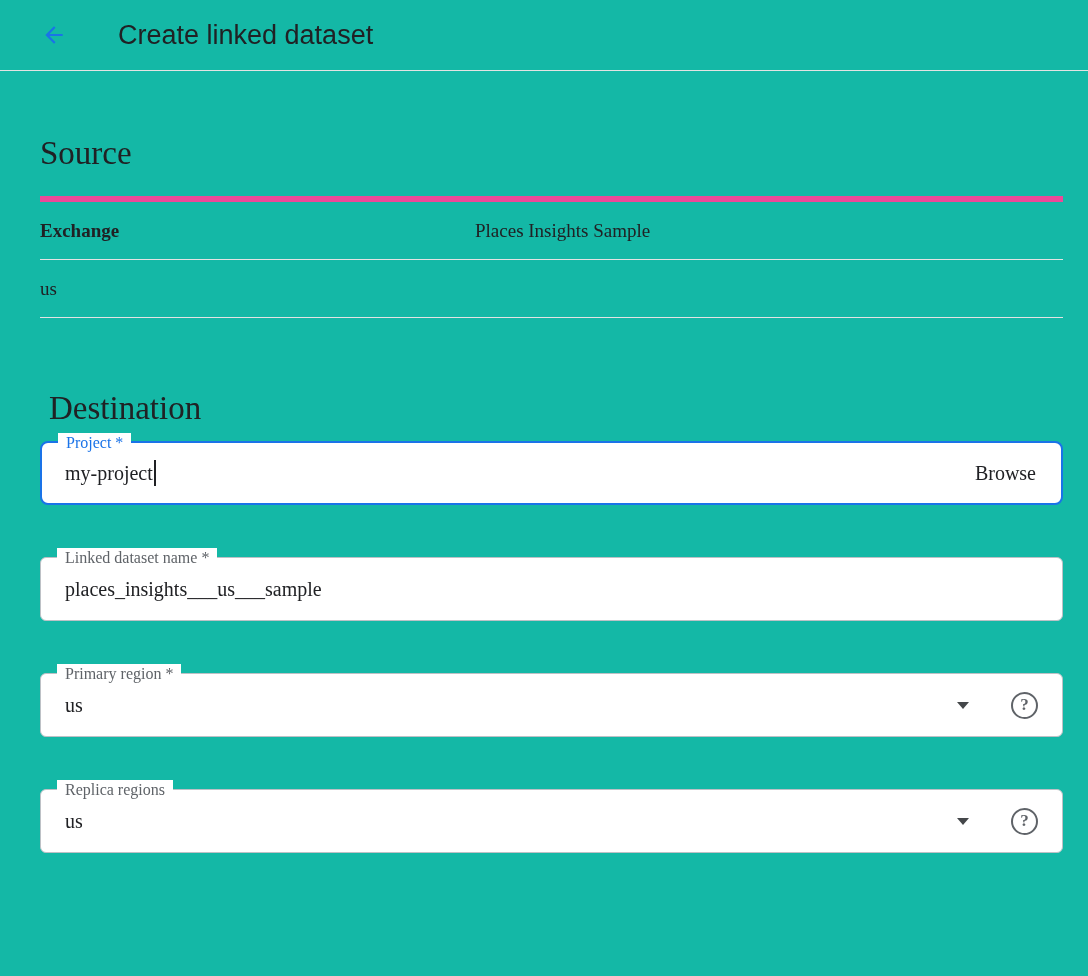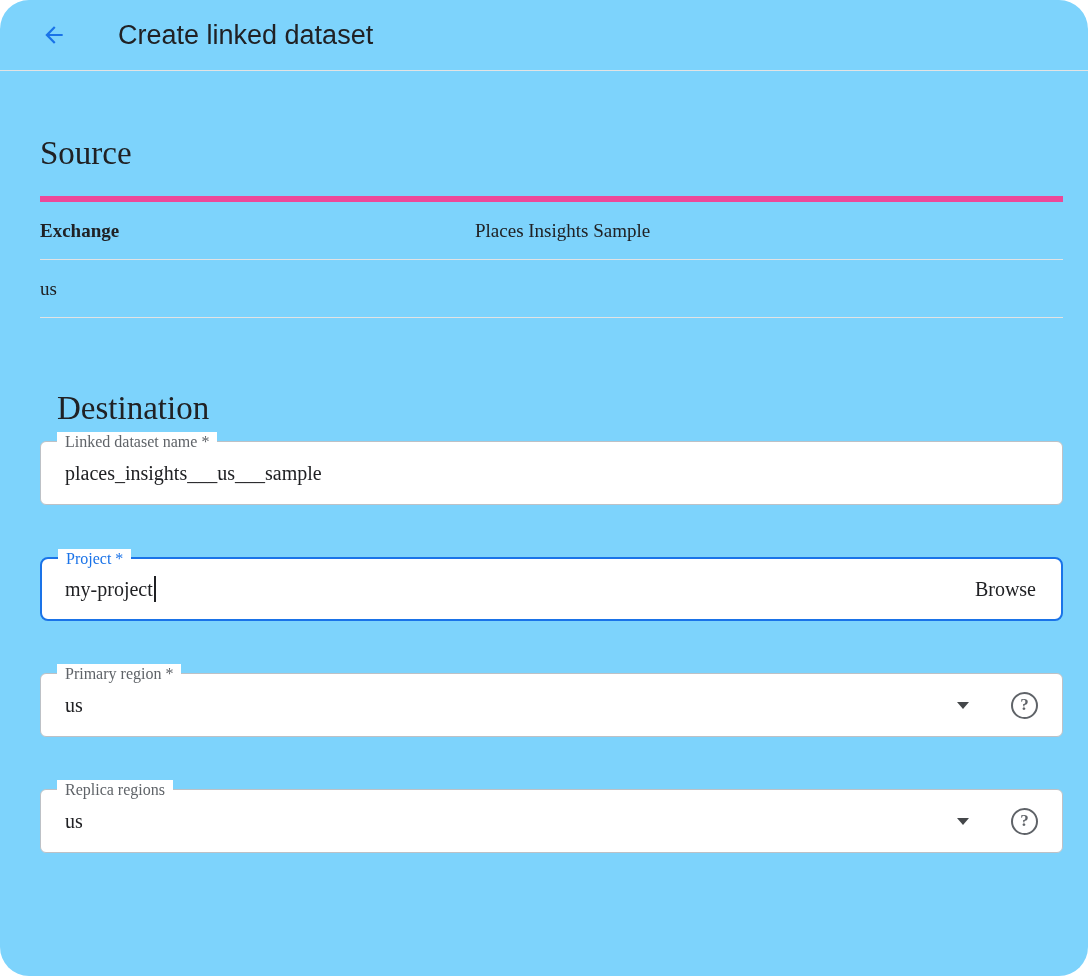--- a/index.html
+++ b/index.html
@@ -6,23 +6,22 @@
   html, body {
     margin: 0;
     padding: 0;
     background: #ffffff;
     font-family: "Liberation Sans", "DejaVu Sans", sans-serif;
     color: #202124;
   }
   .page {
     width: 1088px;
     height: 976px;
-    background: #7dd3fc;
+    background: #14b8a6;
     overflow: hidden;
-    border-radius: 29px;
   }
 
   
   .header {
     display: flex;
     align-items: center;
     height: 71px;
     padding-left: 34px;
     border-bottom: 1px solid #e3e3e3;
   }
@@ -48,21 +47,21 @@
     padding: 0 25px 0 40px;
     font-family: Liberation Serif, serif;
   }
   .section-heading {
     font-size: 33px;
     font-weight: 400;
     color: #202124;
     letter-spacing: 0;
   }
   .section-heading.source { margin: 64px 0 24px 0; }
-  .section-heading.destination { margin: 72px 0 14px 17px; }
+  .section-heading.destination { margin: 72px 0 14px 9px; }
 
   
   .kv-table { border-top: 6px solid #ec4899; }
   .kv-row {
     display: flex;
     align-items: center;
     height: 58px;
     border-bottom: 1px solid #e3e3e3;
     font-size: 19px;
   }
@@ -178,37 +177,37 @@
         <div class="kv-value">Places Insights Sample</div>
       </div>
       <div class="kv-row">
         <div class="kv-value">us</div>
       </div>
     </div>
 
     <div class="section-heading destination">Destination</div>
 
     <div class="field-wrap">
-      <div class="field">
-        <div class="field-label">Linked dataset name *</div>
-        <span class="field-value">places_insights___us___sample</span>
-      </div>
-    </div>
-
-    <div class="field-wrap">
       <div class="field focused">
         <div class="field-label">Project *</div>
         <span class="field-value">my-project</span>
         <span class="text-caret"></span>
         <span class="browse-btn">Browse</span>
       </div>
     </div>
 
     <div class="field-wrap">
       <div class="field">
+        <div class="field-label">Linked dataset name *</div>
+        <span class="field-value">places_insights___us___sample</span>
+      </div>
+    </div>
+
+    <div class="field-wrap">
+      <div class="field">
         <div class="field-label">Primary region *</div>
         <span class="field-value">us</span>
         <span class="dropdown-caret"></span>
         <span class="help-icon">?</span>
       </div>
     </div>
 
     <div class="field-wrap">
       <div class="field">
         <div class="field-label">Replica regions</div>

